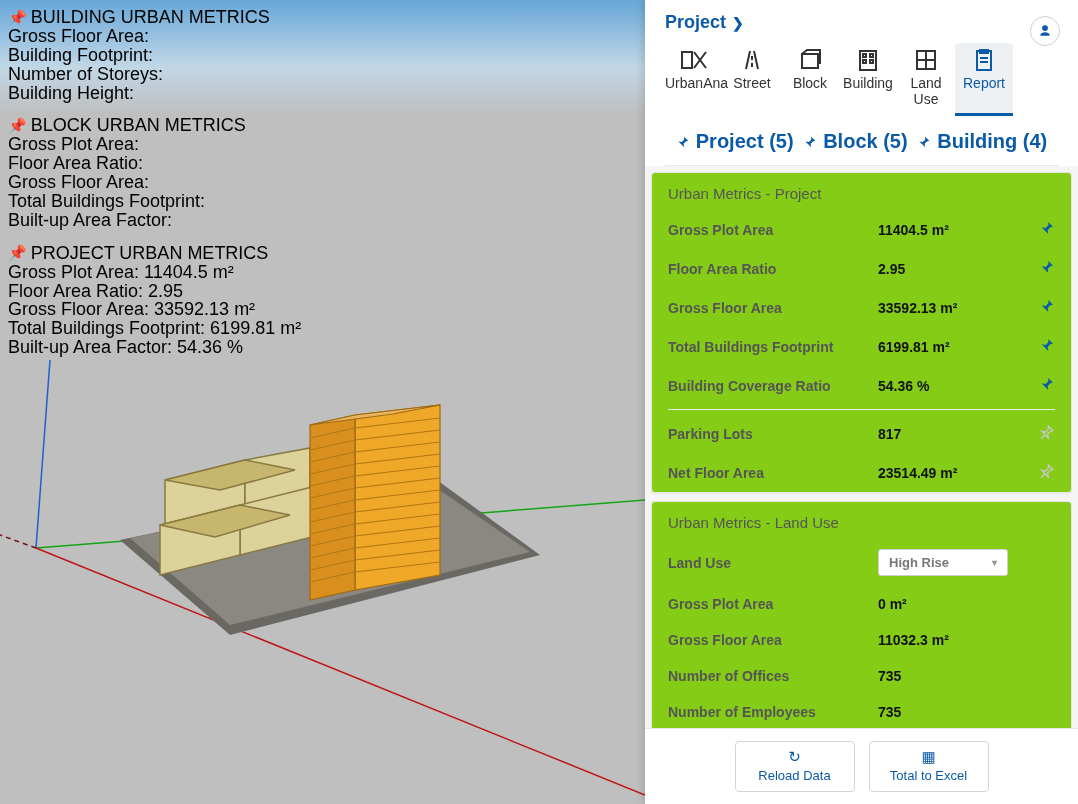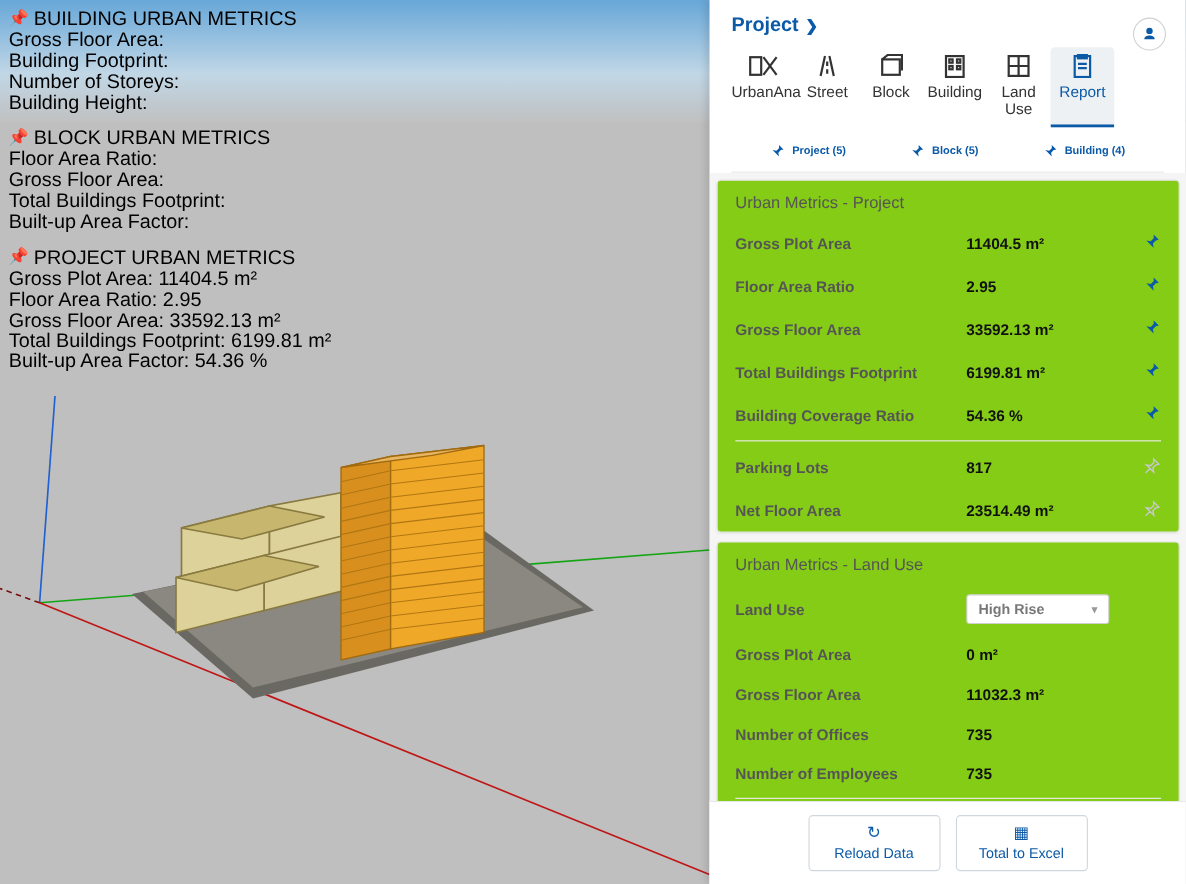--- a/index.html
+++ b/index.html
@@ -40,21 +40,21 @@
   
   .toolbar { display:flex; gap: 0; margin-top: 10px; }
   .tool { width: 58px; text-align:center; font-size:14px; color:#333; padding:4px 0 6px 0;
           cursor:pointer; border-bottom:3px solid transparent;}
   .tool .ticon { height:26px; display:flex; align-items:center; justify-content:center; margin-bottom:2px;}
   .tool.active { color:#0a5aa8; background:#eef1f3; border-bottom:3px solid #0a5aa8; border-radius:4px 4px 0 0;}
   .tool.active svg { stroke:#0a5aa8; }
   
   .count-tabs { display:flex; justify-content:space-around; padding: 14px 6px 12px 6px;
                 border-bottom:1px solid #e8e8e8;}
-  .ctab { color:#0a5aa8; font-weight:700; font-size:10px; display:flex; align-items:center; gap:6px; cursor:pointer;}
+  .ctab { color:#0a5aa8; font-weight:700; font-size:20px; display:flex; align-items:center; gap:6px; cursor:pointer;}
   .ctab .cpin { fill:#0a5aa8; }
   
   .panel-body { flex:1; overflow:auto; background:#f5f5f5; padding: 6px; }
   .card { background:#84cc16; border:1px solid #e6e6e6; border-radius:4px; margin-bottom:8px;
           box-shadow:0 1px 2px rgba(0,0,0,0.05);}
   .card-title { color:#555; font-size:15px; padding:12px 16px 8px 16px; }
   .row { display:flex; align-items:center; padding: 10px 16px; font-size:14px; }
   .row .lbl { flex: 0 0 210px; color:#555; font-weight:700; }
   .row .val { flex: 1; color:#111; font-weight:700; }
   .row .pin { flex: 0 0 24px; text-align:right; }
@@ -147,20 +147,21 @@
       <div class="hud-line">Gross Floor Area:</div>
       <div class="hud-line">Building Footprint:</div>
       <div class="hud-line">Number of Storeys:</div>
       <div class="hud-line">Building Height:</div>
     </div>
     <div class="hud-section">
       <div class="hud-title">
           <span class="pin-glyph">📌</span>
           <span>BLOCK URBAN METRICS</span>
         </div>
+      <div class="hud-line">Gross Plot Area:</div>
       <div class="hud-line">Floor Area Ratio:</div>
       <div class="hud-line">Gross Floor Area:</div>
       <div class="hud-line">Total Buildings Footprint:</div>
       <div class="hud-line">Built-up Area Factor:</div>
     </div>
     <div class="hud-section">
       <div class="hud-title">
           <span class="pin-glyph">📌</span>
           <span>PROJECT URBAN METRICS</span>
         </div>

